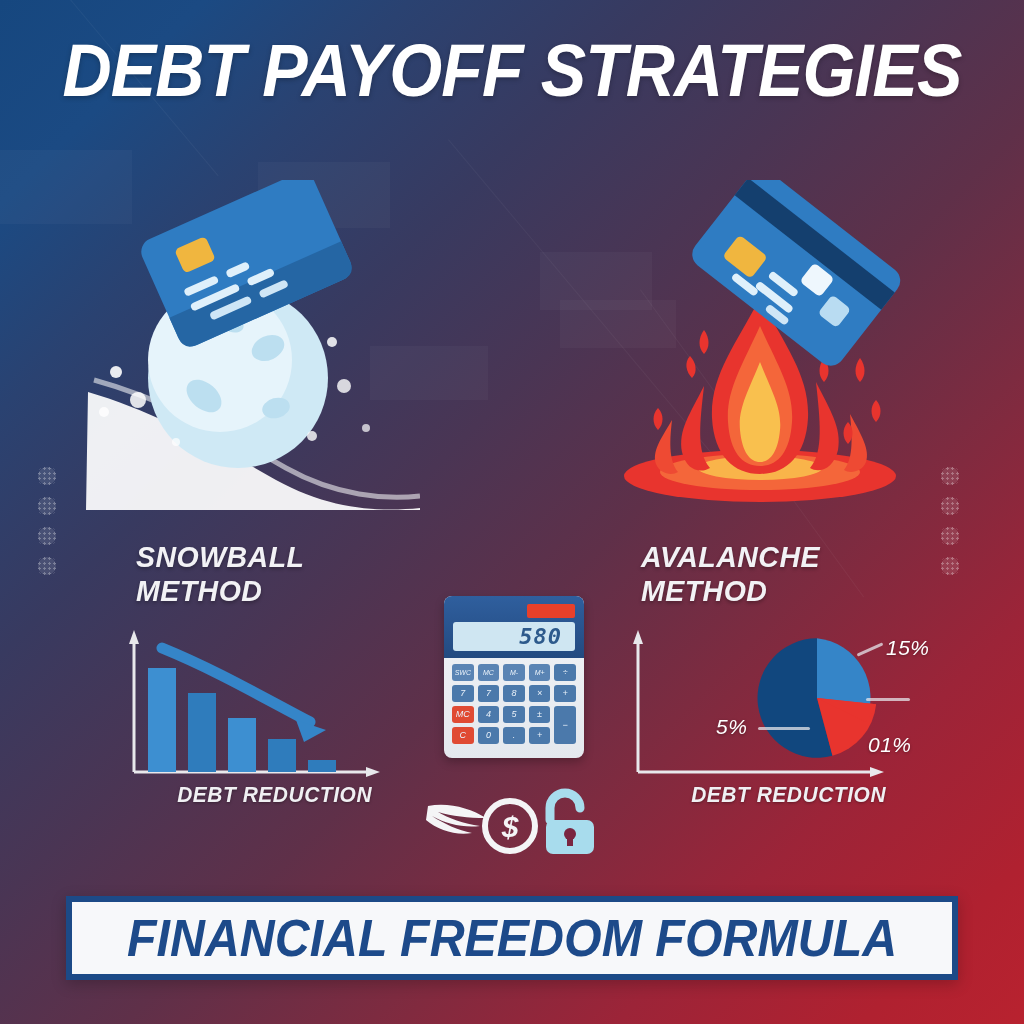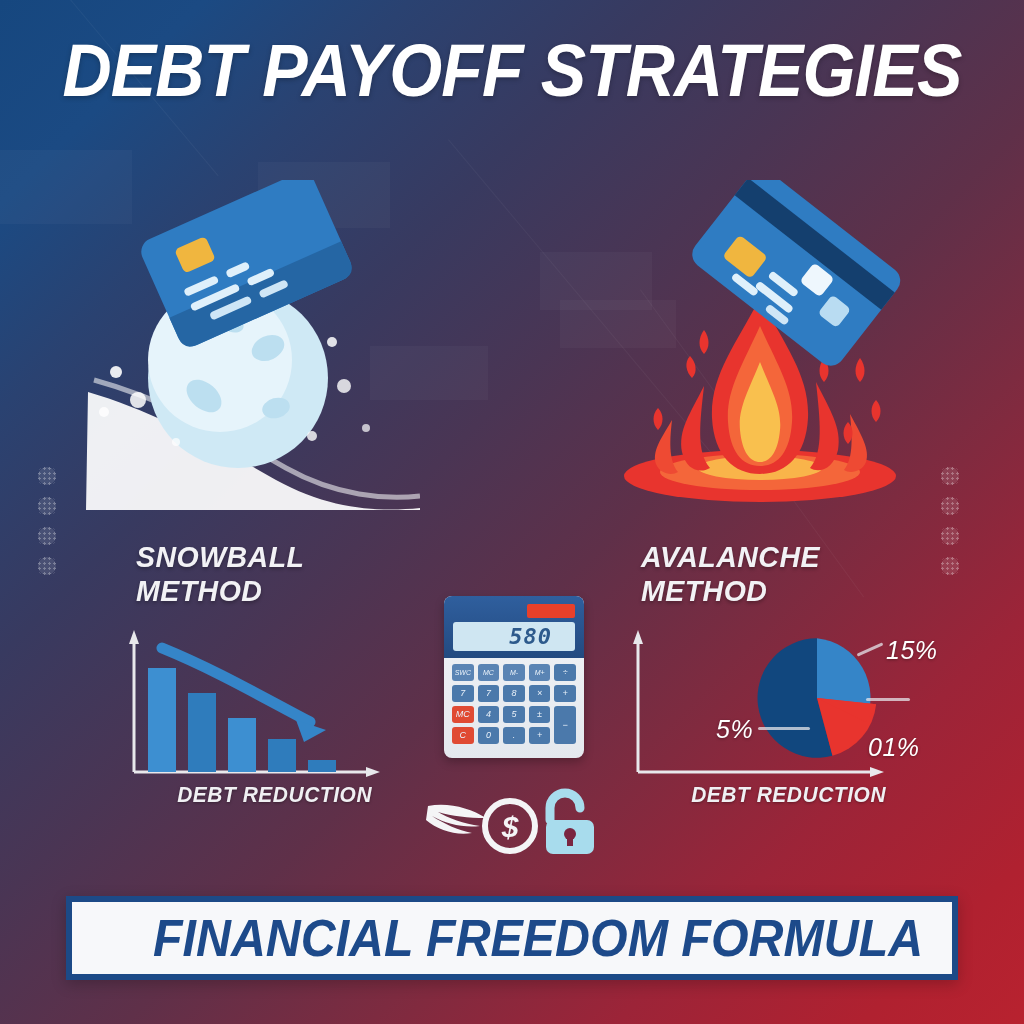--- a/index.html
+++ b/index.html
@@ -116,21 +116,21 @@
     letter-spacing: 0.6px;
     transform: scaleX(0.95);
     text-shadow: 0 1px 3px rgba(0,0,0,0.35);
   }
 
   
   .pie-label {
     position: absolute;
     color: #ffffff;
     font-family: "Liberation Sans", sans-serif;
-    font-size: 25px;
+    font-size: 21px;
     letter-spacing: 0.5px;
     text-shadow: 0 1px 3px rgba(0,0,0,0.35);
   }
   .leader {
     position: absolute;
     height: 3px;
     background: rgba(230,230,235,0.75);
     border-radius: 2px;
   }
 
@@ -139,21 +139,21 @@
     position: absolute;
     left: 66px;
     top: 896px;
     width: 892px;
     height: 84px;
     background: #f7f8fa;
     border: 6px solid #1c4a87;
     box-sizing: border-box;
     display: flex;
     align-items: center;
-    justify-content: flex-end;
+    justify-content: center;
     box-shadow: 0 4px 14px rgba(0,0,0,0.22);
   }
   #banner-text {
     color: #1d4a8a;
     font-family: "Liberation Sans Narrow", "Liberation Sans", sans-serif;
     font-weight: bold;
     font-size: 52px;
     letter-spacing: 0px;
     transform: scaleX(0.93);
     white-space: nowrap;
@@ -190,21 +190,21 @@
   }
   .calc-screen {
     position: absolute;
     left: 9px; top: 26px;
     width: 122px; height: 29px;
     background: #cfe6f2;
     border-radius: 3px;
     display: flex;
     align-items: center;
     justify-content: flex-end;
-    padding-right: 23px;
+    padding-right: 13px;
     box-sizing: border-box;
   }
   #calc-display {
     color: #2d5a8c;
     font-family: "DejaVu Sans Mono", monospace;
     font-weight: bold;
     font-size: 22px;
     letter-spacing: 1px;
   }
   .calc-keys {

